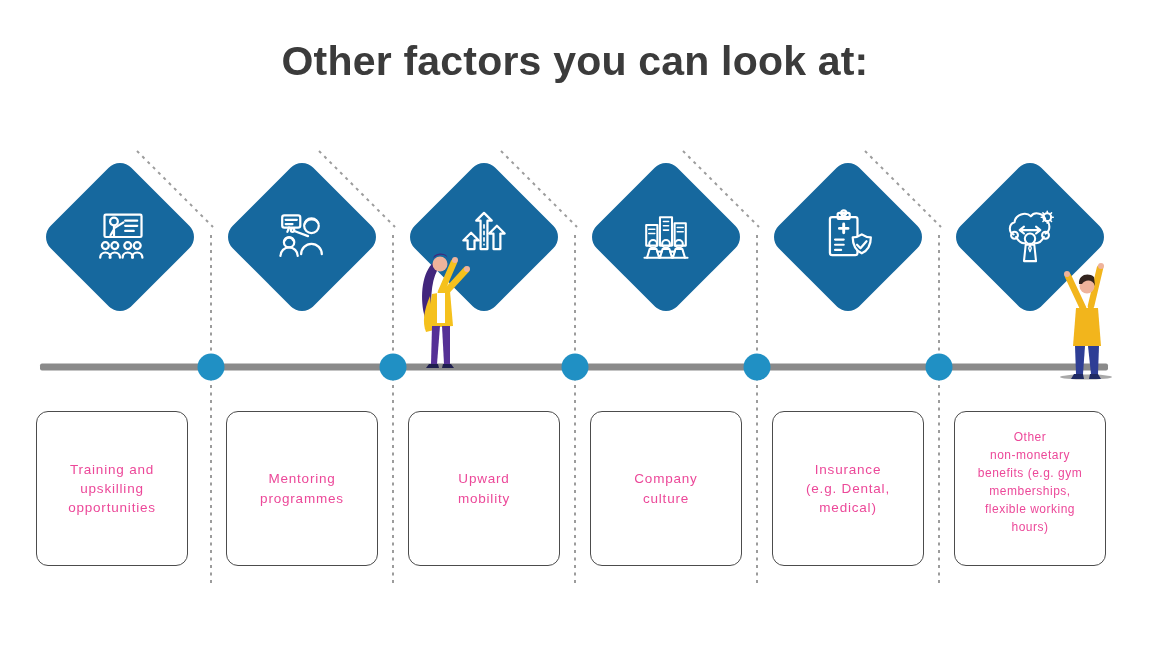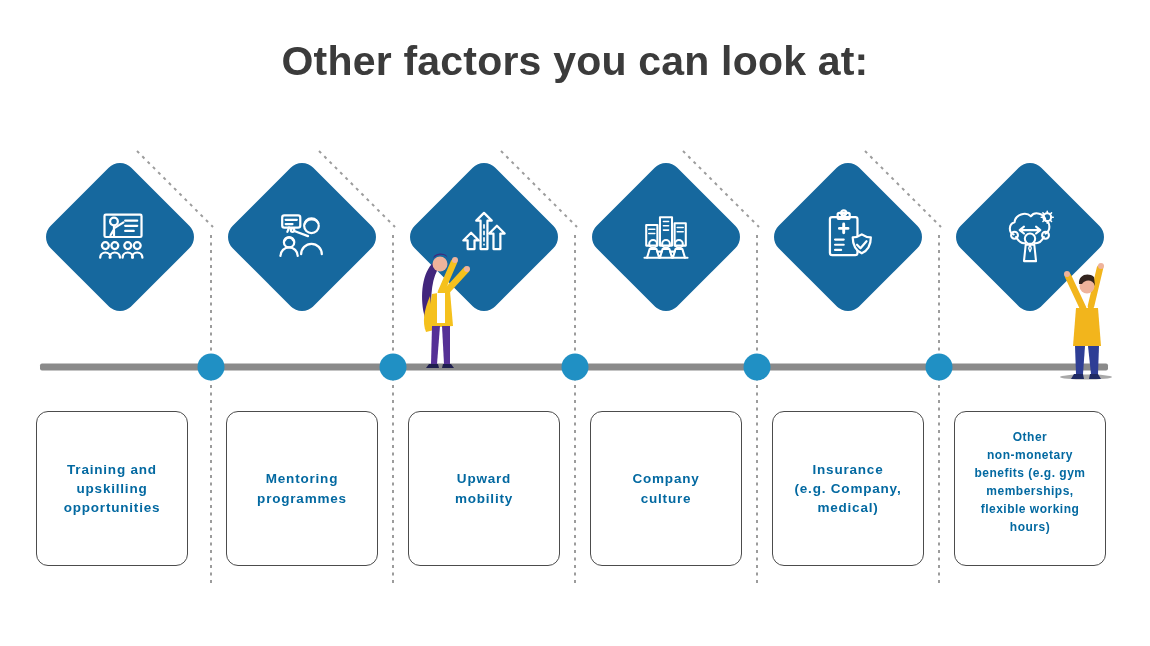--- a/index.html
+++ b/index.html
@@ -11,21 +11,21 @@
   .connectors{position:absolute;left:0;top:0;}
   
   .diamond{position:absolute;width:114px;height:114px;background:#16689e;border-radius:16px;
            transform:rotate(45deg);display:flex;align-items:center;justify-content:center;}
   .diamond .icon-wrap{transform:rotate(-45deg);width:74px;height:74px;display:flex;
            align-items:center;justify-content:center;}
   
   .box{position:absolute;top:411px;width:152px;height:155px;background:#fff;
        border:1.5px solid #4c4c4c;border-radius:12px;box-sizing:border-box;
        display:flex;align-items:center;justify-content:center;text-align:center;}
-  .box .lbl{white-space:pre-line;font-size:13.5px;font-weight:700;color:#0369a1;
+  .box .lbl{white-space:pre-line;font-size:13.5px;font-weight:400;color:#ec4899;
        letter-spacing:.8px;line-height:1.42;padding:4px 8px;}
   .box.small-text{align-items:flex-start;}
   .box.small-text .lbl{font-size:12px;letter-spacing:.5px;line-height:1.5;padding-top:16px;}
   .figure{position:absolute;}
 </style>
 </head>
 <body>
 
 <div class="stage">
 
@@ -165,21 +165,21 @@
   <div class="box" style="left:226px;">
     <div class="lbl">Mentoring
 programmes</div>
   </div>
   <div class="box" style="left:590px;">
     <div class="lbl">Company
 culture</div>
   </div>
   <div class="box" style="left:772px;">
     <div class="lbl">Insurance
-(e.g. Company,
+(e.g. Dental,
 medical)</div>
   </div>
   <div class="box small-text" style="left:954px;">
     <div class="lbl">Other
 non-monetary
 benefits (e.g. gym
 memberships,
 flexible working
 hours)</div>
   </div>

